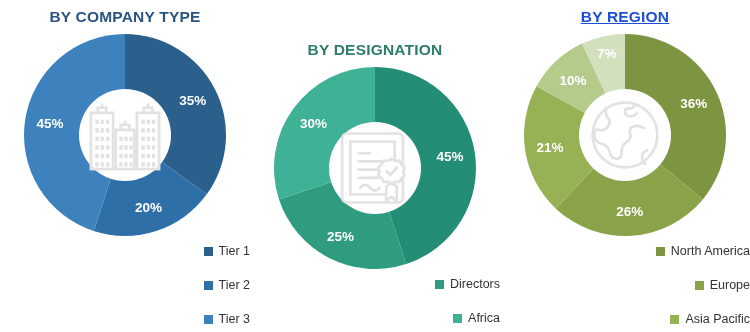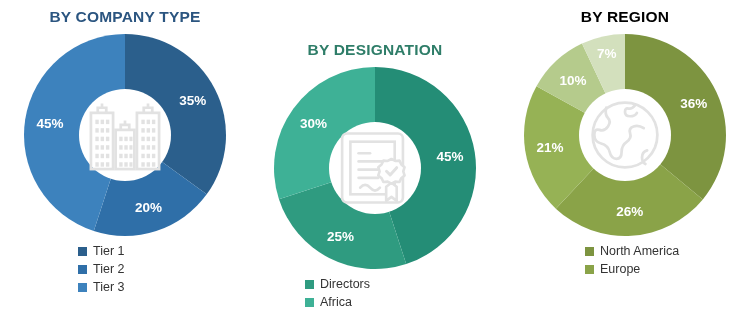--- a/index.html
+++ b/index.html
@@ -31,21 +31,21 @@
     left: 0;
     width: 100%;
     text-align: center;
     font-size: 15.5px;
     font-weight: bold;
     letter-spacing: 0.2px;
     white-space: nowrap;
   }
   .title-company { color: #2b5580; }
   .title-designation { color: #2e7d68; }
-  .title-region { color: #000000; }
+  .title-region { color: #1d4ed8; text-decoration: underline; }
 
   .donut-wrap {
     position: absolute;
     top: 32px;
     left: 50%;
     transform: translateX(-50%);
     width: 206px;
     height: 206px;
   }
   .donut-wrap svg { display: block; width: 206px; height: 206px; }
@@ -69,22 +69,22 @@
     justify-content: center;
   }
   .center-hole svg { display: block; }
 
   .legend {
     position: absolute;
     left: 0;
     width: 100%;
     display: flex;
     flex-direction: column;
-    align-items: flex-start;
-    gap: 1px;
+    align-items: flex-end;
+    gap: 17px;
   }
   .legend-company { top: 243px; padding-left: 78px; }
   .legend-designation { top: 243px; padding-left: 55px; }
   .legend-region { top: 243px; padding-left: 85px; }
 
   .legend-item {
     display: flex;
     align-items: center;
     gap: 6px;
     line-height: 17px;
@@ -291,16 +291,20 @@
 
     <div class="legend legend-region" id="legend-region">
         <div class="legend-item">
           <span class="legend-swatch" style="background: rgb(125, 148, 64);"></span>
           <span class="legend-text">North America</span>
         </div>
         <div class="legend-item">
           <span class="legend-swatch" style="background: rgb(138, 163, 72);"></span>
           <span class="legend-text">Europe</span>
         </div>
+        <div class="legend-item">
+          <span class="legend-swatch" style="background: rgb(150, 178, 85);"></span>
+          <span class="legend-text">Asia Pacific</span>
+        </div>
       </div>
   </div>
 
 </div>
 
 </body></html>

